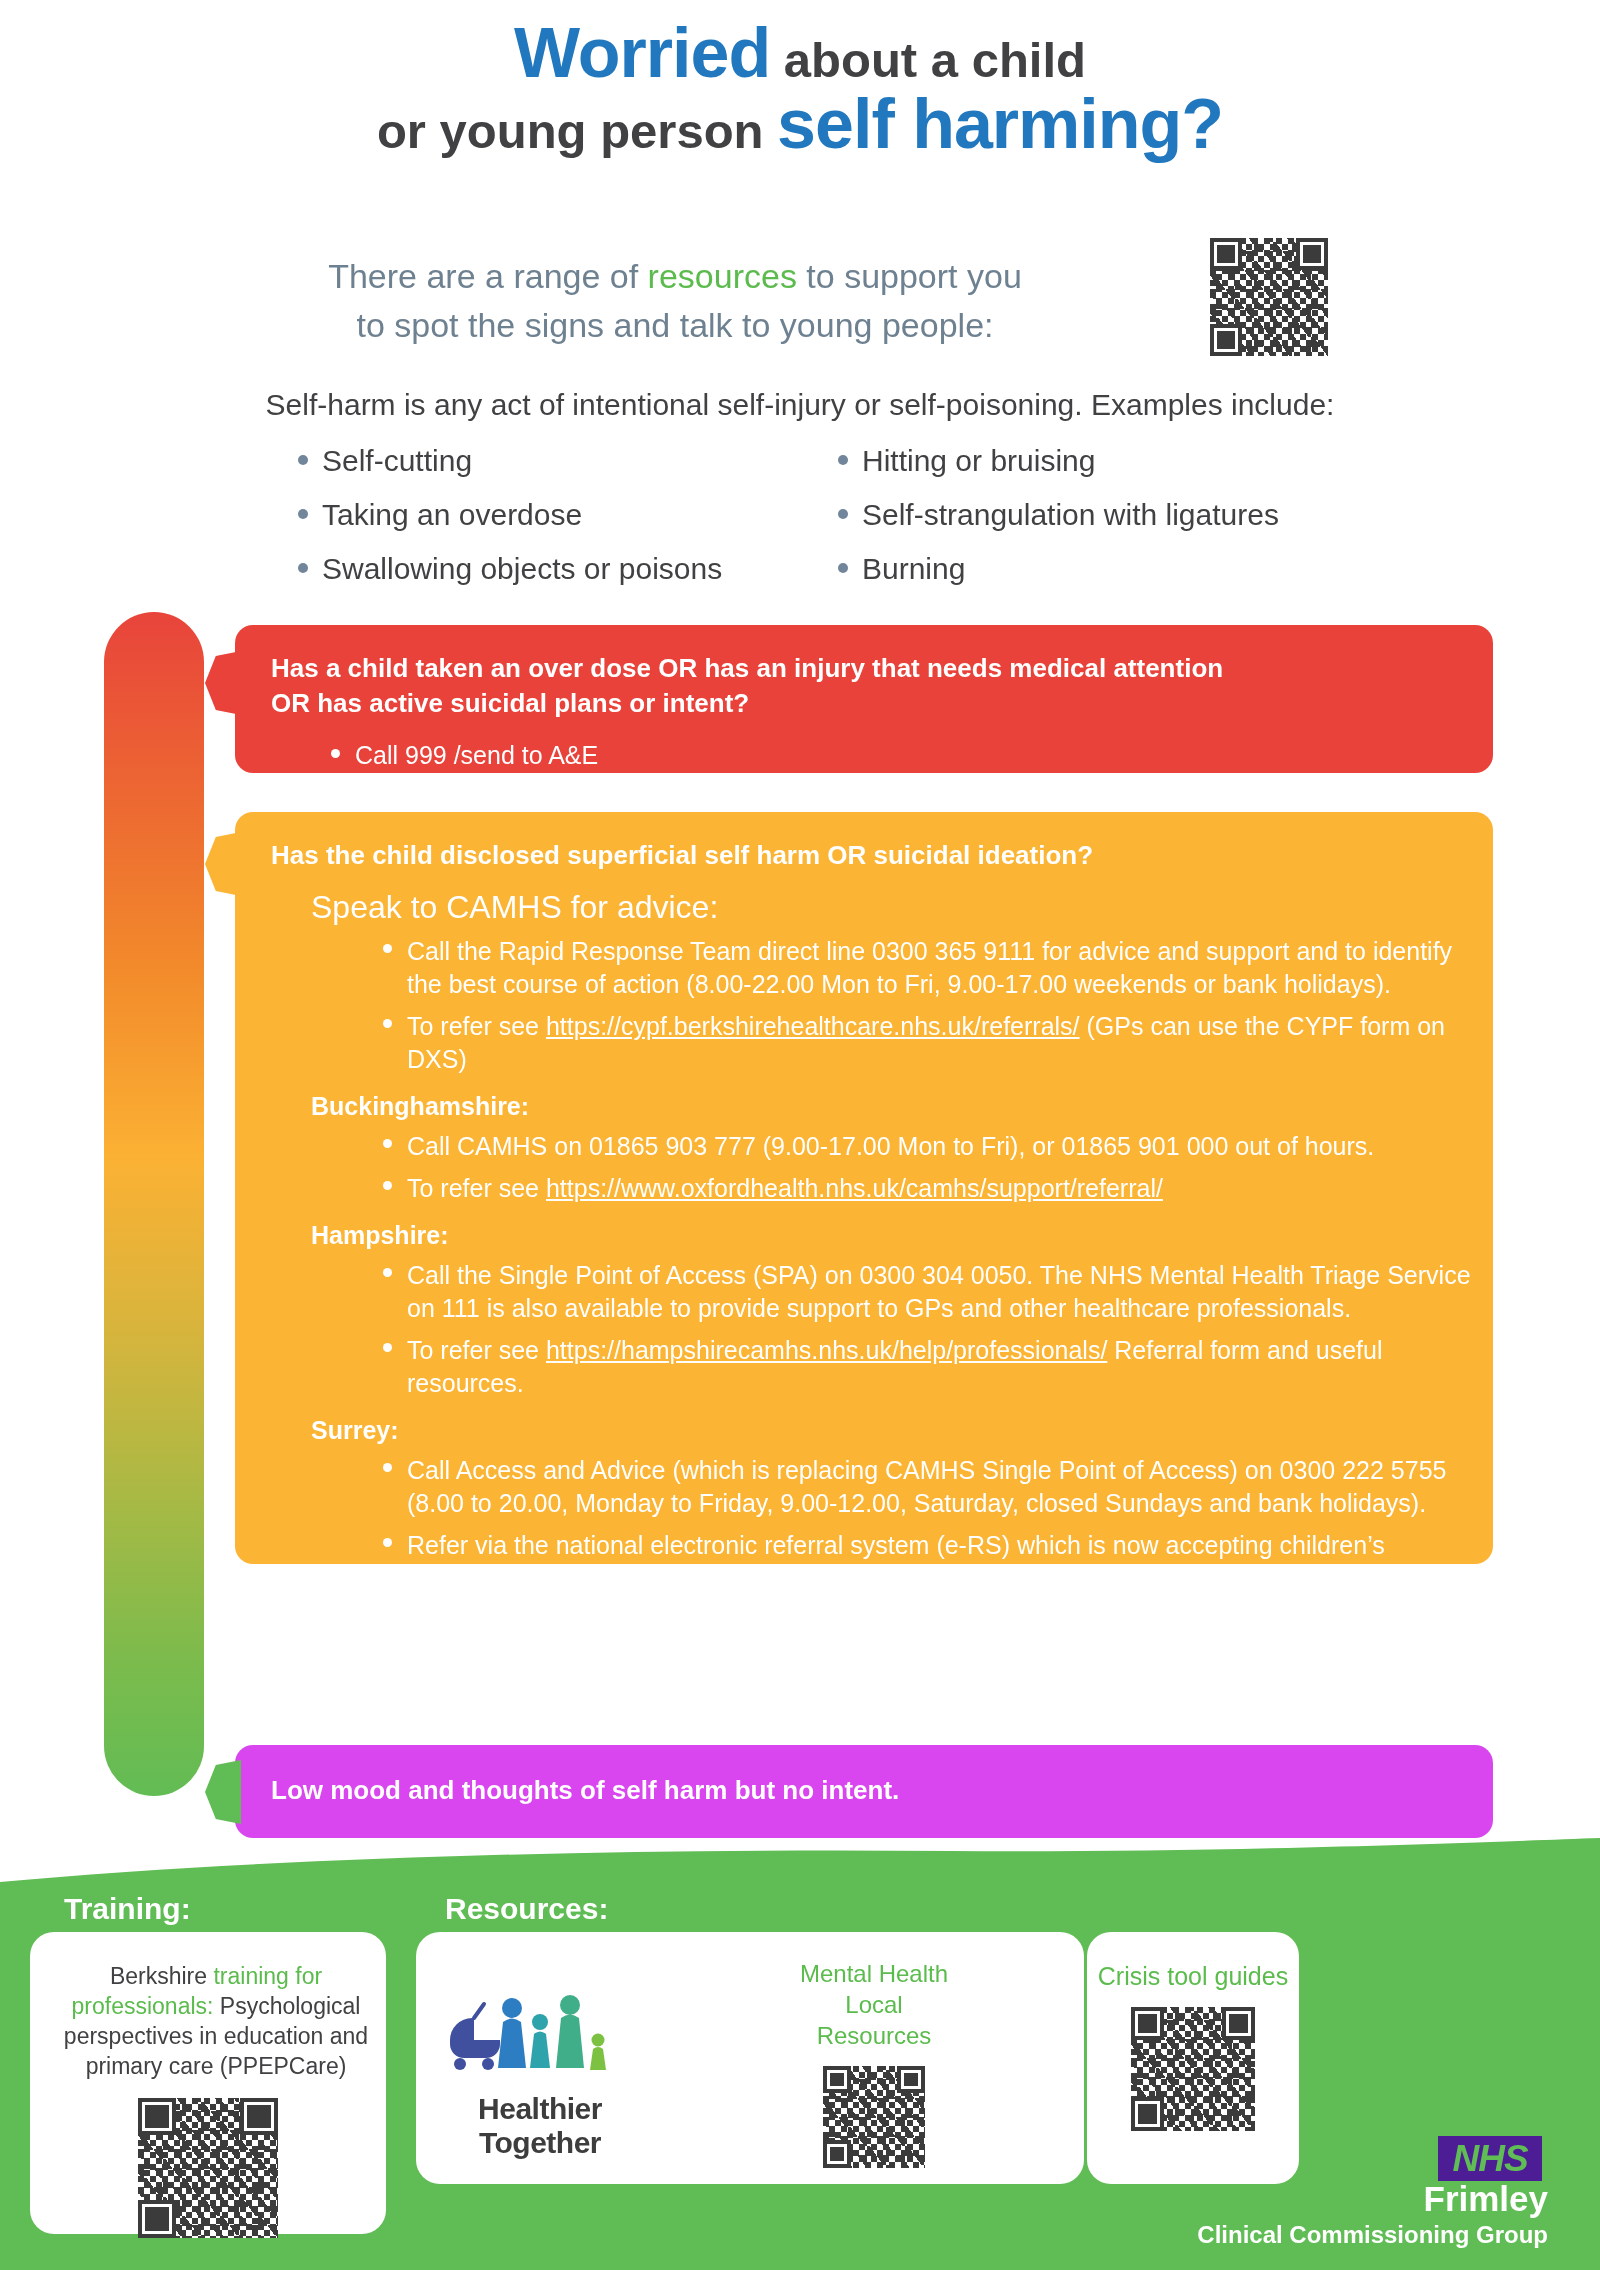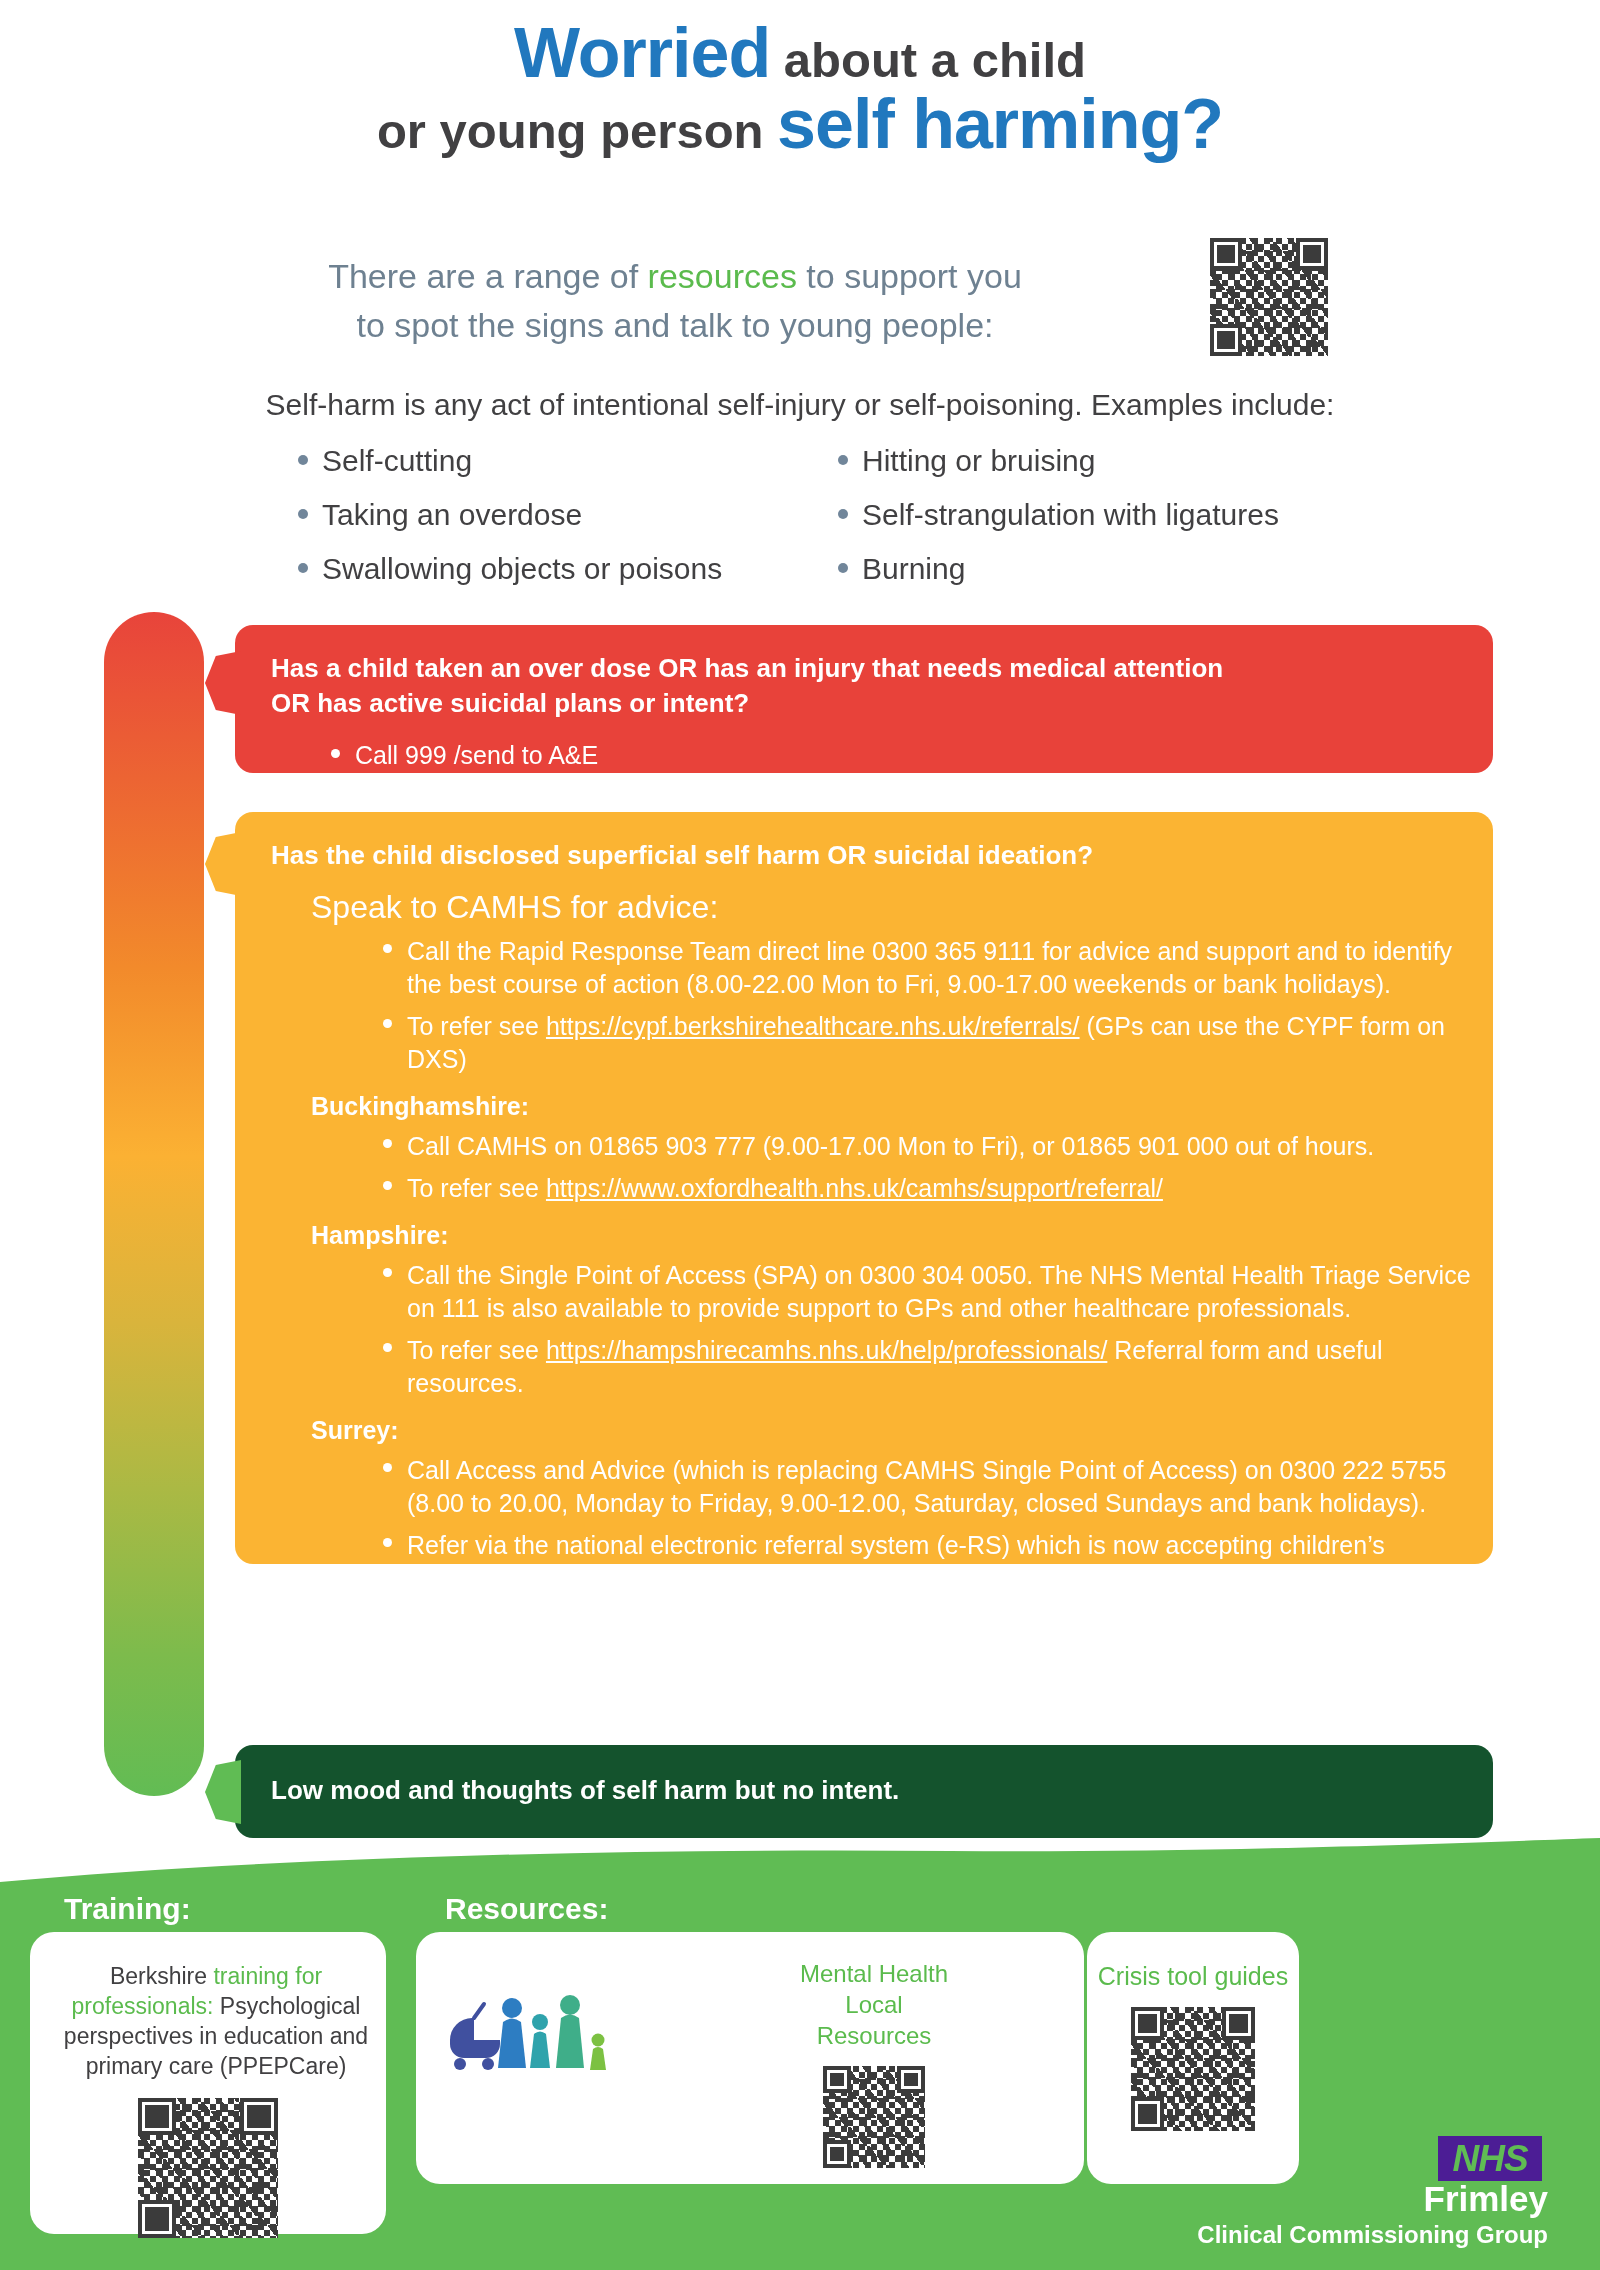--- a/index.html
+++ b/index.html
@@ -28,21 +28,21 @@
     background:linear-gradient(180deg,#E8443B 0%,#EC6433 14%,#F28A2B 30%,#FBB133 46%,#D9B43C 60%,#ABB944 74%,#7DBB4C 88%,#62BC54 100%);}
 
   
   .abox{position:absolute;left:235px;width:1258px;border-radius:18px;color:#fff;}
   .tip{position:absolute;left:-30px;width:36px;height:64px;
     clip-path:polygon(100% 0,30% 8%,0 50%,30% 92%,100% 100%);}
   .red{background:#E8423A;top:625px;height:148px;}
   .red .tip{background:#E8423A;top:26px;}
   .amber{background:#FBB433;top:812px;height:752px;}
   .amber .tip{background:#FBB433;top:20px;}
-  .greenb{background:#14532d;top:1745px;height:93px;}
+  .greenb{background:#d946ef;top:1745px;height:93px;}
   .greenb .tip{background:#60BC54;top:15px;}
 
   .qhead{padding:26px 40px 0 36px;font-size:26px;font-weight:bold;line-height:1.35;}
   .qhead2{padding:0 40px 0 36px;font-size:26px;font-weight:bold;line-height:1.35;}
   .rbullet{position:relative;margin:20px 40px 0 120px;font-size:25px;}
   .rbullet::before{content:"";position:absolute;left:-24px;top:8px;width:9px;height:9px;border-radius:50%;background:#fff;}
 
   .aintro{margin:16px 40px 0 76px;font-size:32px;}
   .sname{margin:16px 40px 0 76px;font-size:25px;font-weight:bold;}
   .ab{position:relative;margin:9px 40px 0 172px;width:1080px;font-size:25px;line-height:1.32;}
@@ -182,20 +182,21 @@
         <line x1="34" y1="28" x2="44" y2="14" stroke="#40509f" stroke-width="4" stroke-linecap="round"></line>
         <circle cx="72" cy="18" r="10" fill="#2d7dc2"></circle>
         <path d="M58,78 L63,32 Q72,25 81,32 L86,78 Z" fill="#2d7dc2"></path>
         <circle cx="100" cy="32" r="8" fill="#2fa3ac"></circle>
         <path d="M90,78 L94,44 Q100,39 106,44 L110,78 Z" fill="#2fa3ac"></path>
         <circle cx="130" cy="15" r="10" fill="#3fae89"></circle>
         <path d="M116,78 L121,28 Q130,21 139,28 L144,78 Z" fill="#3fae89"></path>
         <circle cx="158" cy="50" r="6.5" fill="#7cc142"></circle>
         <path d="M150,80 L153,59 Q158,55 163,59 L166,80 Z" fill="#7cc142"></path>
       </svg>
+      <div class="htname">Healthier Together</div>
     </div>
     <div class="qrcol">
       <div class="qrlabel mh">Mental Health Local Resources</div>
       <span class="qr mqr"><b class="tl"></b><b class="tr"></b><b class="bl"></b></span>
     </div>
   </div>
 
   <div class="card ccard">
     <div class="clabel">Crisis tool guides</div>
     <span class="qr cqr"><b class="tl"></b><b class="tr"></b><b class="bl"></b></span>

